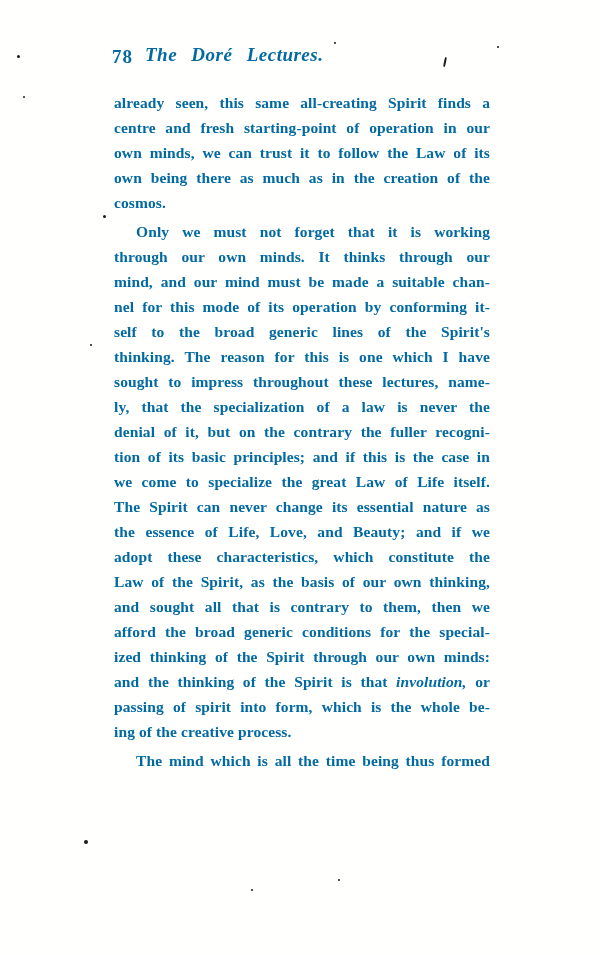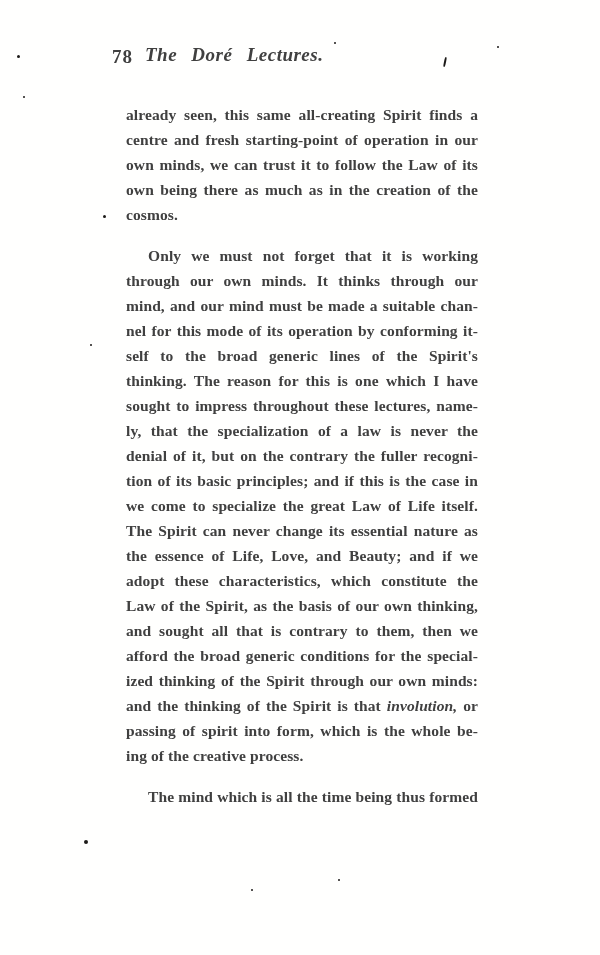--- a/index.html
+++ b/index.html
@@ -5,21 +5,21 @@
   html, body {
     margin: 0;
     padding: 0;
     background: #ffffff;
   }
   .page {
     position: relative;
     width: 600px;
     height: 955px;
     background: #fffffe;
-    color: #404040;
+    color: #0369a1;
     font-family: "Liberation Serif", serif;
     overflow: hidden;
   }
   .pagenum {
     position: absolute;
     top: 46px;
     left: 112px;
     font-size: 19px;
     font-weight: bold;
     letter-spacing: 1px;
@@ -34,21 +34,21 @@
     font-style: italic;
     word-spacing: 9px;
     letter-spacing: 0.5px;
   }
   .body-text {
     position: absolute;
     top: 86px;
     left: 110px;
     width: 384px;
   }
-  .para { margin: 16px; padding: 0; }
+  .para { margin: 4px; padding: 0; }
   .line {
     font-size: 15.5px;
     font-weight: bold;
     line-height: 25px;
     text-align: justify;
     text-align-last: justify;
     letter-spacing: 0.1px;
   }
   .line.last { text-align-last: left; }
   .line.indent { text-indent: 22px; }

